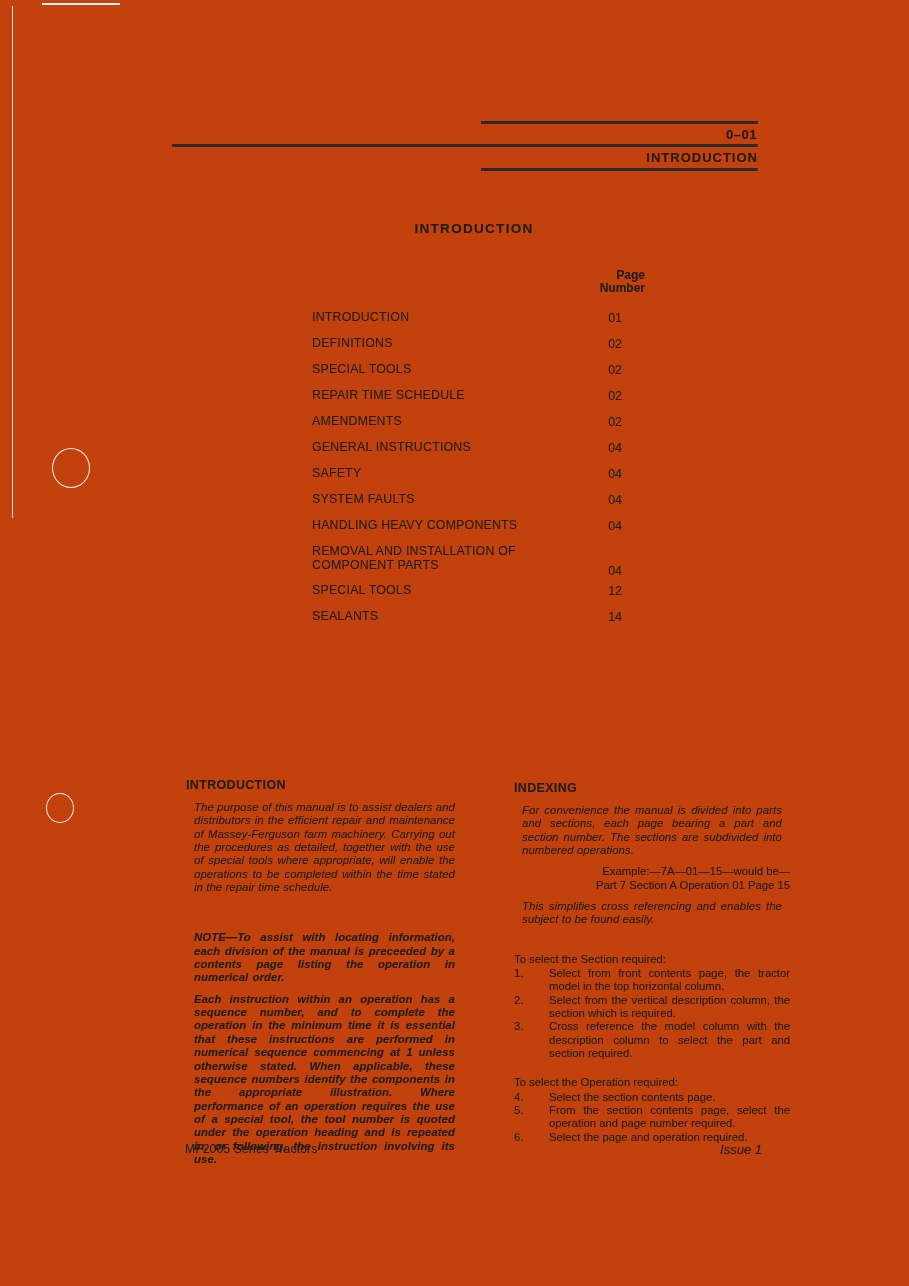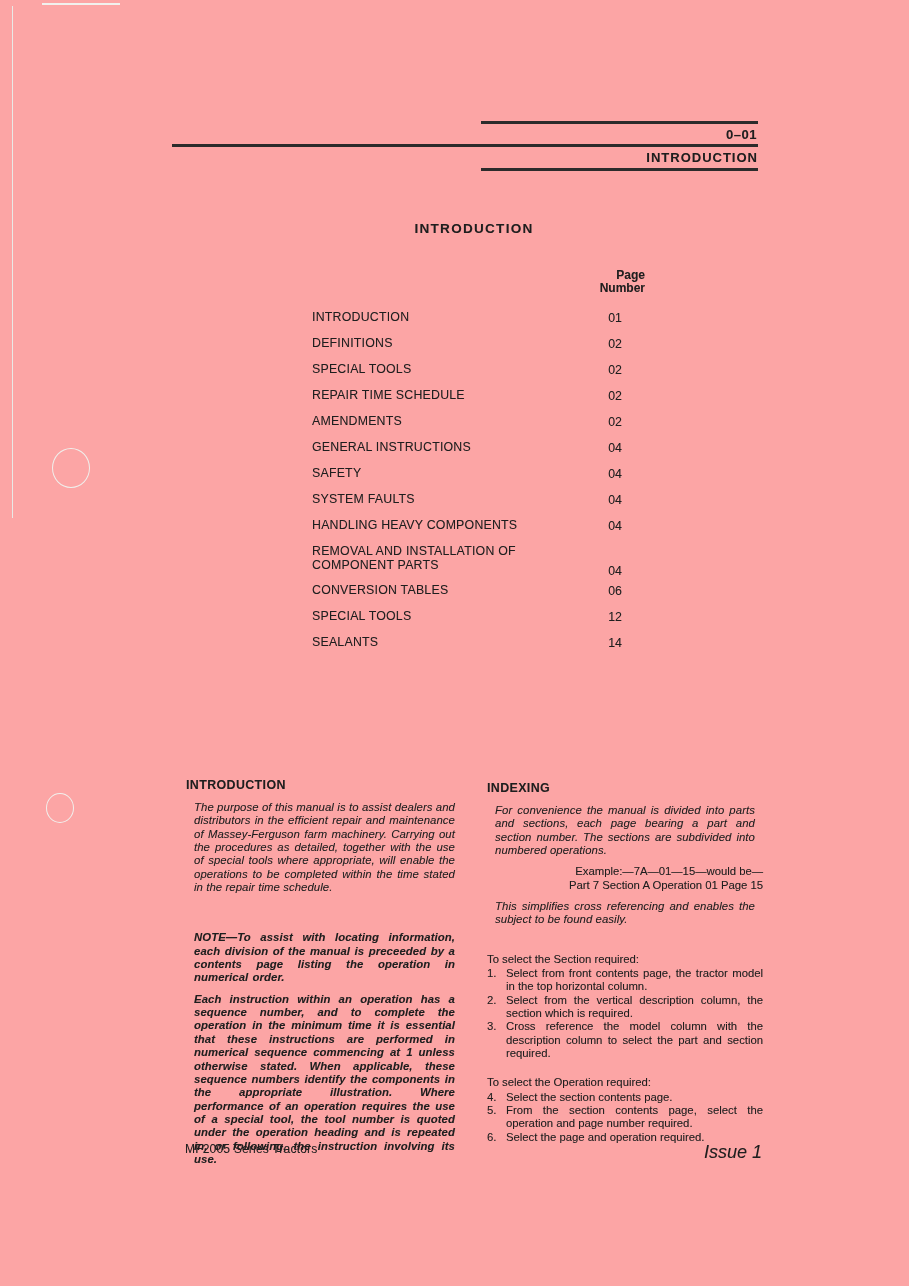--- a/index.html
+++ b/index.html
@@ -1,20 +1,20 @@
 <!DOCTYPE html>
 <html><head>
 <meta charset="utf-8">
 <style>
   html,body{margin:0;padding:0;background:#d9d9d6;}
   .page{
     position:relative;
     width:909px;height:1286px;
     margin:0 auto;
-    background:#fca5a5;
+    background:#c2410c;
     overflow:hidden;
     font-family:"Liberation Sans",sans-serif;
     color:#1e1e1e;
     text-shadow:0.2px 0.2px 0.3px rgba(40,40,40,0.30);
   }
   
   .artifact-vline{position:absolute;left:12px;top:6px;width:1px;height:512px;background:#e9e9e6;}
   .artifact-smudge{position:absolute;left:42px;top:3px;width:78px;height:2px;background:#f1f1ee;}
   .artifact-hole1{position:absolute;left:52px;top:448px;width:36px;height:38px;border:1.5px solid #f0efec;border-radius:50%;}
   .artifact-hole2{position:absolute;left:46px;top:793px;width:26px;height:28px;border:1.5px solid #f1f0ed;border-radius:50%;}
@@ -33,35 +33,35 @@
     font-size:12px;font-weight:700;line-height:13px;}
   .toc{position:absolute;left:312px;top:311px;width:333px;}
   .toc-row{display:flex;height:26px;align-items:flex-start;}
   .toc-row.two{height:39px;justify-content:space-between;}
   .toc-label{flex:1;font-size:12.3px;letter-spacing:0.25px;line-height:13.5px;}
   .toc-page{width:60px;text-align:center;font-size:12.3px;flex-shrink:0;}
   .toc-row.two .toc-page{align-self:flex-end;padding-bottom:6px;}
   
   .col{position:absolute;font-size:11.3px;line-height:13.35px;}
   .col-left{left:186px;top:778px;width:277px;}
-  .col-right{left:487px;top:781px;width:276px;}
+  .col-right{left:514px;top:781px;width:276px;}
   .col h3{margin:0 0 4px 0;font-size:12.4px;font-weight:700;letter-spacing:0.4px;line-height:15px;}
   .col p{margin:8px;text-align:justify;letter-spacing:0.1px;font-style:italic;}
   .note{margin-top:37px;font-weight:700;word-spacing:1px;}
   .note p{text-align:justify;}
   .centered-line{text-align:right;margin:0;line-height:13.3px;}
   .list-intro{margin-top:26px;}
   .list-intro2{margin-top:16px;}
   .num-list{margin-top:1px;}
   .list-item{display:flex;}
   .list-num{width:19px;flex-shrink:0;}
-  .list-txt{flex:1;text-align:justify;}
+  .list-txt{flex:1;text-align:justify;margin-left:16px;}
   
   .footer-brand{position:absolute;left:185px;top:1142px;font-size:12px;font-weight:400;letter-spacing:0.2px;}
-  .footer-issue{position:absolute;right:147px;top:1142px;font-size:18px;font-style:italic;}
+  .footer-issue{position:absolute;right:147px;top:1142px;font-size:13px;font-style:italic;}
 </style>
 </head>
 <body>
 
 <div class="page">
 
   <div class="artifact-vline"></div>
   <div class="artifact-smudge"></div>
   <div class="artifact-hole1"></div>
   <div class="artifact-hole2"></div>
@@ -117,24 +117,20 @@
       <div class="toc-page">04</div>
     </div>
     <div class="toc-row two">
       <div class="toc-label">
         <div>REMOVAL AND INSTALLATION OF</div>
         <div>COMPONENT PARTS</div>
       </div>
       <div class="toc-page">04</div>
     </div>
     <div class="toc-row">
-      <div class="toc-label">CONVERSION TABLES</div>
-      <div class="toc-page">06</div>
-    </div>
-    <div class="toc-row">
       <div class="toc-label">SPECIAL TOOLS</div>
       <div class="toc-page">12</div>
     </div>
     <div class="toc-row">
       <div class="toc-label">SEALANTS</div>
       <div class="toc-page">14</div>
     </div>
   </div>
 
   <div class="col col-left">

